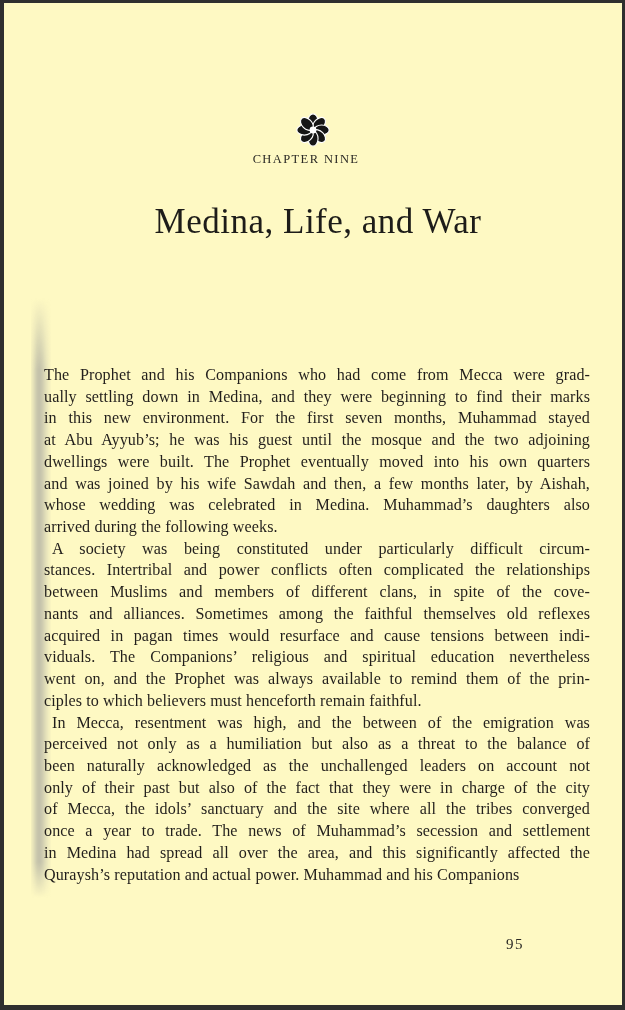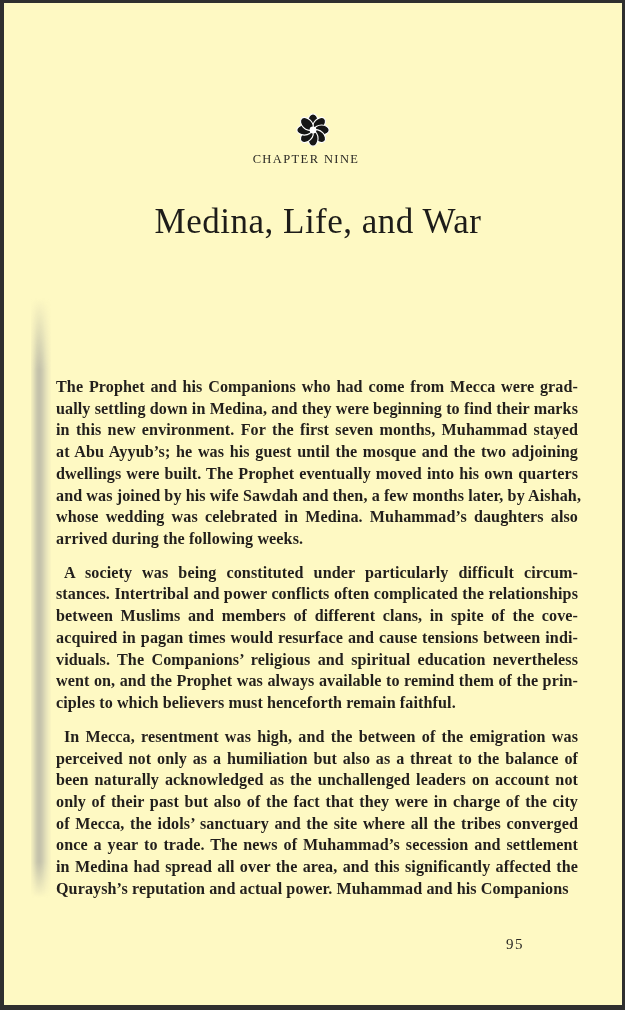--- a/index.html
+++ b/index.html
@@ -70,21 +70,21 @@
     padding-left: 24px;
   }
   .body-text {
     position: absolute;
     left: 40px;
     top: 361px;
     width: 546px;
     color: #221f1c;
     font-size: 16.1px;
   }
-  .paragraph { margin: 12px; font-weight: bold; }
+  .paragraph { margin: 0; }
   .ln {
     line-height: 21.72px;
     height: 21.72px;
     white-space: nowrap;
     letter-spacing: 0.1px;
   }
   .ln.just {
     text-align: justify;
     text-align-last: justify;
   }
@@ -135,20 +135,21 @@
         <div class="ln just">at Abu Ayyub’s; he was his guest until the mosque and the two adjoining</div>
         <div class="ln just">dwellings were built. The Prophet eventually moved into his own quarters</div>
         <div class="ln just">and was joined by his wife Sawdah and then, a few months later, by Aishah,</div>
         <div class="ln just">whose wedding was celebrated in Medina. Muhammad’s daughters also</div>
         <div class="ln">arrived during the following weeks.</div>
       </div>
       <div class="paragraph">
         <div class="ln just ind">A society was being constituted under particularly difficult circum-</div>
         <div class="ln just">stances. Intertribal and power conflicts often complicated the relationships</div>
         <div class="ln just">between Muslims and members of different clans, in spite of the cove-</div>
+        <div class="ln just">nants and alliances. Sometimes among the faithful themselves old reflexes</div>
         <div class="ln just">acquired in pagan times would resurface and cause tensions between indi-</div>
         <div class="ln just">viduals. The Companions’ religious and spiritual education nevertheless</div>
         <div class="ln just">went on, and the Prophet was always available to remind them of the prin-</div>
         <div class="ln">ciples to which believers must henceforth remain faithful.</div>
       </div>
       <div class="paragraph">
         <div class="ln just ind">In Mecca, resentment was high, and the between of the emigration was</div>
         <div class="ln just">perceived not only as a humiliation but also as a threat to the balance of</div>
         <div class="ln just">been naturally acknowledged as the unchallenged leaders on account not</div>
         <div class="ln just">only of their past but also of the fact that they were in charge of the city</div>

